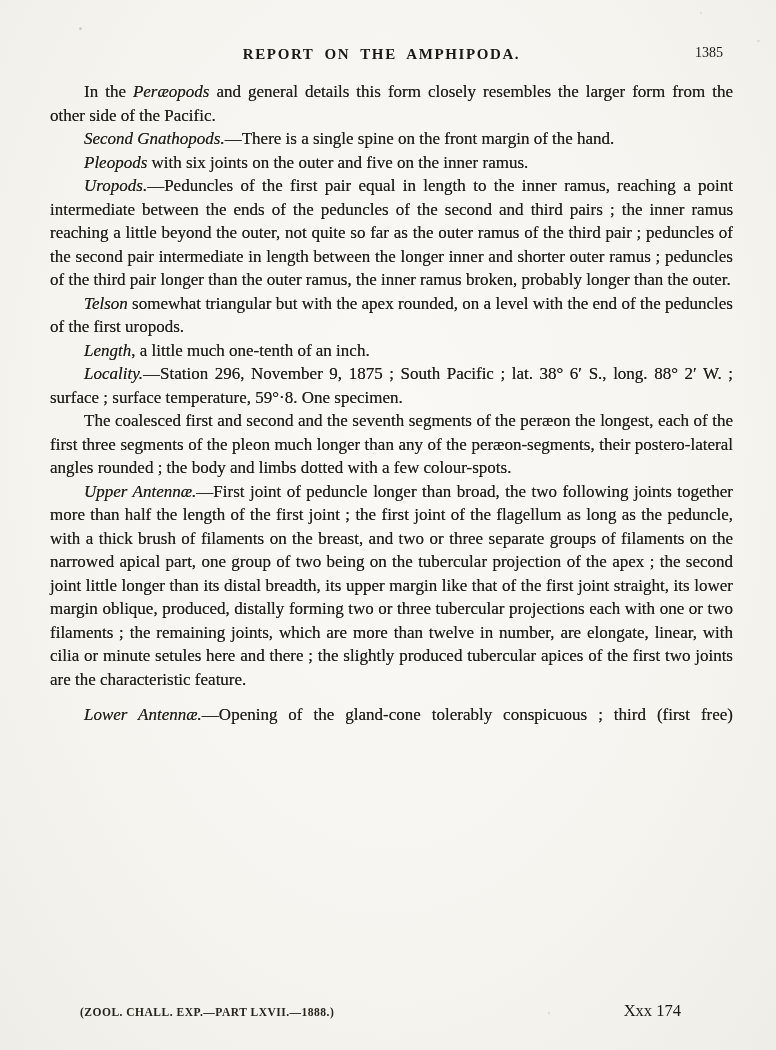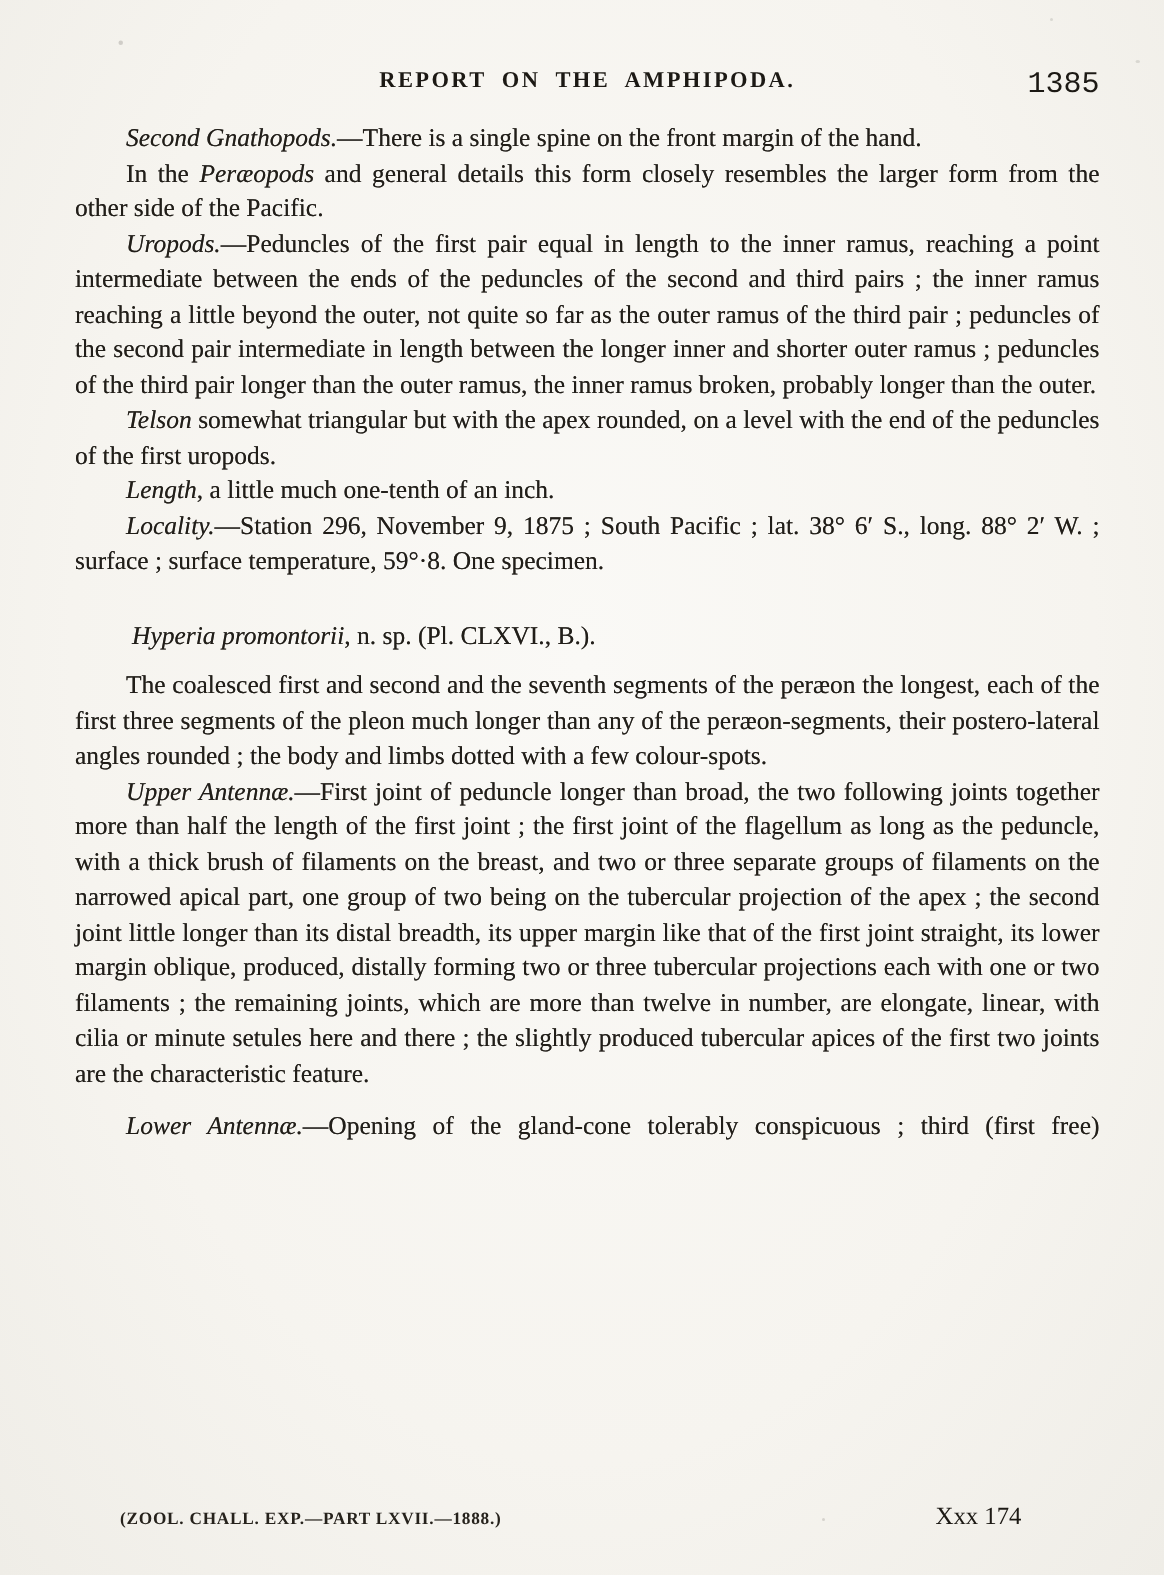--- a/index.html
+++ b/index.html
@@ -14,42 +14,41 @@
     height: 1050px;
     overflow: hidden;
     background: radial-gradient(ellipse at 50% 42%, #faf9f6 0%, #f6f4ef 62%, #efede7 100%);
     font-family: "Liberation Serif", "DejaVu Serif", serif;
     color: #211e19;
   }
   
   .header {
     position: absolute;
     top: 46px;
-    left: 50px;
+    left: 40px;
     width: 683px;
     height: 22px;
   }
   .running-title {
     position: absolute;
     left: 0;
     right: 0;
     text-align: center;
     font-size: 15px;
     font-weight: bold;
     letter-spacing: 1.6px;
     word-spacing: 5px;
     color: #1c1914;
   }
   .page-number {
     position: absolute;
     right: 0;
     top: -1px;
-    font-size: 20px;
+    font-size: 14px;
     color: #1c1914;
-    font-family: Liberation Mono, monospace;
   }
   
   .body-text {
     position: absolute;
     top: 80px;
     left: 50px;
     width: 683px;
     font-size: 17px;
     line-height: 23.5px;
     text-align: justify;
@@ -114,27 +113,27 @@
 <body>
 
 <div class="page">
 
   <div class="header">
     <span class="running-title">REPORT ON THE AMPHIPODA.</span>
     <span class="page-number">1385</span>
   </div>
 
   <div class="body-text" id="body-text">
+      <p class="indent"><span>In the </span><i>Peræopods</i><span> and general details this form closely resembles the larger form from the other side of the Pacific.</span></p>
       <p class="indent"><i>Second Gnathopods.</i><span>—There is a single spine on the front margin of the hand.</span></p>
-      <p class="indent"><span>In the </span><i>Peræopods</i><span> and general details this form closely resembles the larger form from the other side of the Pacific.</span></p>
+      <p class="indent"><i>Pleopods</i><span> with six joints on the outer and five on the inner ramus.</span></p>
       <p class="indent"><i>Uropods.</i><span>—Peduncles of the first pair equal in length to the inner ramus, reaching a point intermediate between the ends of the peduncles of the second and third pairs ; the inner ramus reaching a little beyond the outer, not quite so far as the outer ramus of the third pair ; peduncles of the second pair intermediate in length between the longer inner and shorter outer ramus ; peduncles of the third pair longer than the outer ramus, the inner ramus broken, probably longer than the outer.</span></p>
       <p class="indent"><i>Telson</i><span> somewhat triangular but with the apex rounded, on a level with the end of the peduncles of the first uropods.</span></p>
       <p class="indent"><i>Length</i><span>, a little much one-tenth of an inch.</span></p>
       <p class="indent"><i>Locality.</i><span>—Station 296, November 9, 1875 ; South Pacific ; lat. 38° 6′ S., long. 88° 2′ W. ; surface ; surface temperature, 59°·8.  One specimen.</span></p>
-      <h3 class="species-heading"><i>Hyperia promontorii</i><span>, n. sp. (Pl. CLXVI., B.).</span></h3>
       <p class="indent"><span>The coalesced first and second and the seventh segments of the peræon the longest, each of the first three segments of the pleon much longer than any of the peræon-segments, their postero-lateral angles rounded ; the body and limbs dotted with a few colour-spots.</span></p>
       <p class="indent"><i>Upper Antennæ.</i><span>—First joint of peduncle longer than broad, the two following joints together more than half the length of the first joint ; the first joint of the flagellum as long as the peduncle, with a thick brush of filaments on the breast, and two or three separate groups of filaments on the narrowed apical part, one group of two being on the tubercular projection of the apex ; the second joint little longer than its distal breadth, its upper margin like that of the first joint straight, its lower margin oblique, produced, distally forming two or three tubercular projections each with one or two filaments ; the remaining joints, which are more than twelve in number, are elongate, linear, with cilia or minute setules here and there ; the slightly produced tubercular apices of the first two joints are the characteristic feature.</span></p>
       <p class="indent fill"><i>Lower Antennæ.</i><span>—Opening of the gland-cone tolerably conspicuous ; third (first free)</span></p>
     </div>
 
   <div class="footer">
     <span class="imprint">(ZOOL. CHALL. EXP.—PART LXVII.—1888.)</span>
     <span class="signature">Xxx 174</span>
   </div>
 

